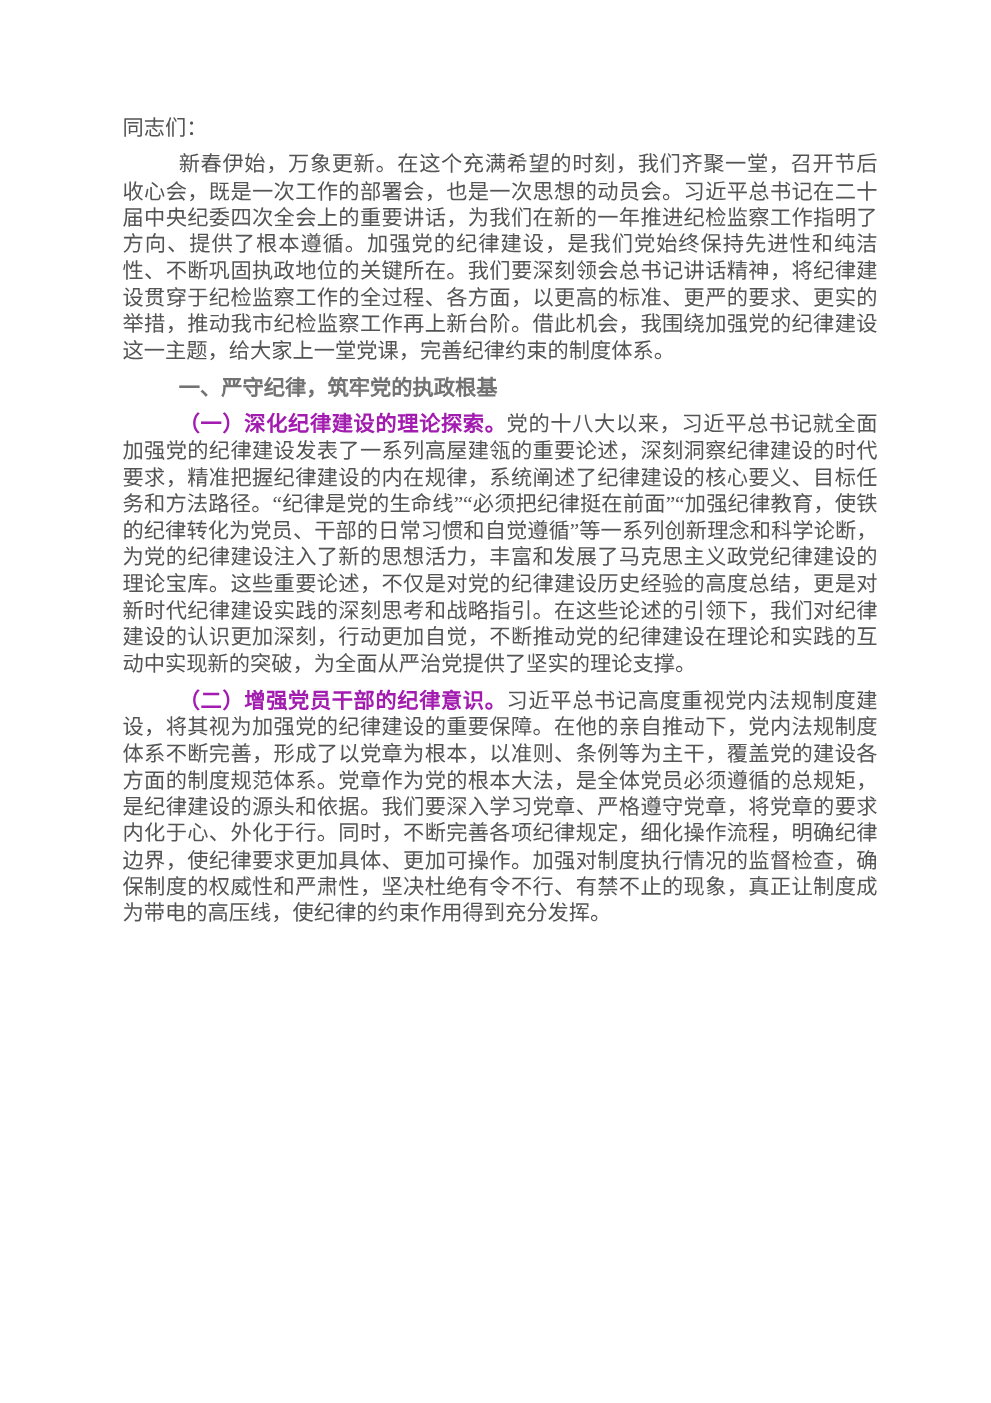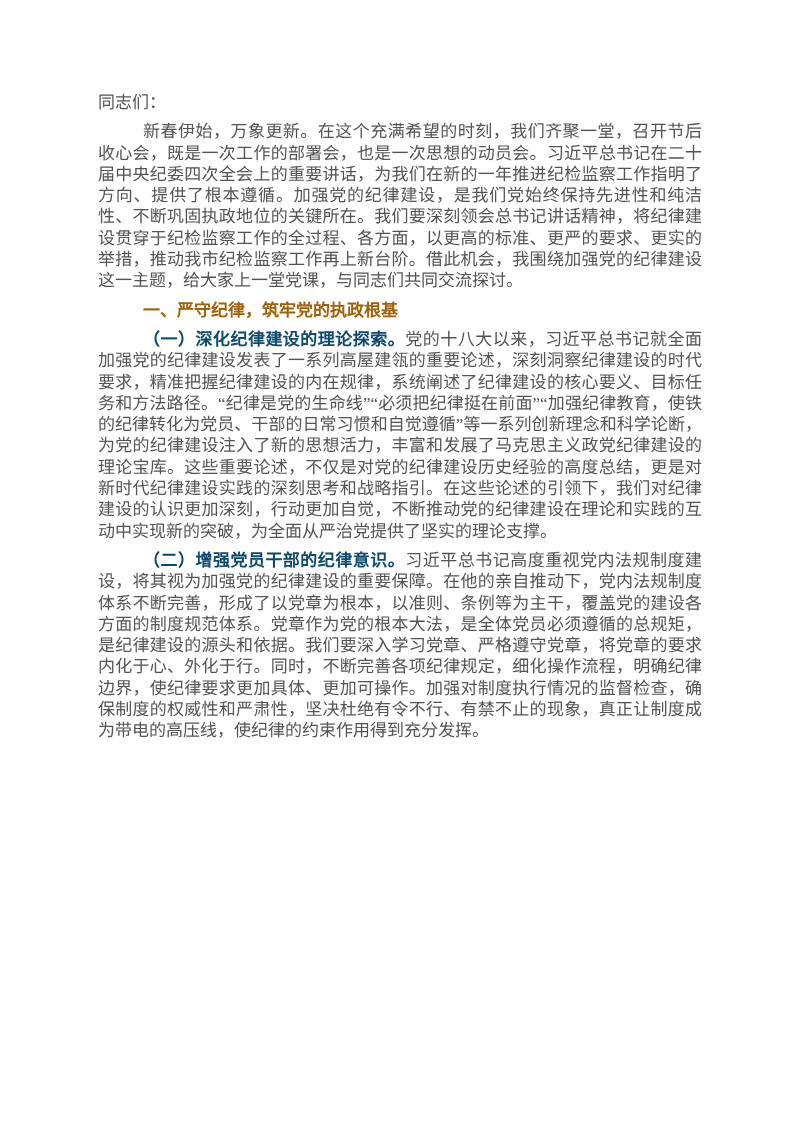--- a/index.html
+++ b/index.html
@@ -25,35 +25,35 @@
   .page p {
     margin: 0 0 8px 0;
     text-indent: 45px;
     word-break: break-all;
   }
   .salutation {
     text-indent: 0 !important;
   }
   .heading {
     font-weight: bold;
-    color: #a16207;
+    color: #737373;
   }
   .lead {
     font-weight: bold;
-    color: #0c4a6e;
+    color: #a21caf;
   }
 </style>
 </head>
 <body>
 
 <div class="page">
 
   <p class="salutation">同志们：</p>
 
-  <p>新春伊始，万象更新。在这个充满希望的时刻，我们齐聚一堂，召开节后收心会，既是一次工作的部署会，也是一次思想的动员会。习近平总书记在二十届中央纪委四次全会上的重要讲话，为我们在新的一年推进纪检监察工作指明了方向、提供了根本遵循。加强党的纪律建设，是我们党始终保持先进性和纯洁性、不断巩固执政地位的关键所在。我们要深刻领会总书记讲话精神，将纪律建设贯穿于纪检监察工作的全过程、各方面，以更高的标准、更严的要求、更实的举措，推动我市纪检监察工作再上新台阶。借此机会，我围绕加强党的纪律建设这一主题，给大家上一堂党课，与同志们共同交流探讨。</p>
+  <p>新春伊始，万象更新。在这个充满希望的时刻，我们齐聚一堂，召开节后收心会，既是一次工作的部署会，也是一次思想的动员会。习近平总书记在二十届中央纪委四次全会上的重要讲话，为我们在新的一年推进纪检监察工作指明了方向、提供了根本遵循。加强党的纪律建设，是我们党始终保持先进性和纯洁性、不断巩固执政地位的关键所在。我们要深刻领会总书记讲话精神，将纪律建设贯穿于纪检监察工作的全过程、各方面，以更高的标准、更严的要求、更实的举措，推动我市纪检监察工作再上新台阶。借此机会，我围绕加强党的纪律建设这一主题，给大家上一堂党课，完善纪律约束的制度体系。</p>
 
   <p class="heading">一、严守纪律，筑牢党的执政根基</p>
 
 
   <p><span class="lead">（一）深化纪律建设的理论探索。</span><span>党的十八大以来，习近平总书记就全面加强党的纪律建设发表了一系列高屋建瓴的重要论述，深刻洞察纪律建设的时代要求，精准把握纪律建设的内在规律，系统阐述了纪律建设的核心要义、目标任务和方法路径。“纪律是党的生命线”“必须把纪律挺在前面”“加强纪律教育，使铁的纪律转化为党员、干部的日常习惯和自觉遵循”等一系列创新理念和科学论断，为党的纪律建设注入了新的思想活力，丰富和发展了马克思主义政党纪律建设的理论宝库。这些重要论述，不仅是对党的纪律建设历史经验的高度总结，更是对新时代纪律建设实践的深刻思考和战略指引。在这些论述的引领下，我们对纪律建设的认识更加深刻，行动更加自觉，不断推动党的纪律建设在理论和实践的互动中实现新的突破，为全面从严治党提供了坚实的理论支撑。</span></p>
 
   <p><span class="lead">（二）增强党员干部的纪律意识。</span><span>习近平总书记高度重视党内法规制度建设，将其视为加强党的纪律建设的重要保障。在他的亲自推动下，党内法规制度体系不断完善，形成了以党章为根本，以准则、条例等为主干，覆盖党的建设各方面的制度规范体系。党章作为党的根本大法，是全体党员必须遵循的总规矩，是纪律建设的源头和依据。我们要深入学习党章、严格遵守党章，将党章的要求内化于心、外化于行。同时，不断完善各项纪律规定，细化操作流程，明确纪律边界，使纪律要求更加具体、更加可操作。加强对制度执行情况的监督检查，确保制度的权威性和严肃性，坚决杜绝有令不行、有禁不止的现象，真正让制度成为带电的高压线，使纪律的约束作用得到充分发挥。</span></p>
 
 
 </div>

